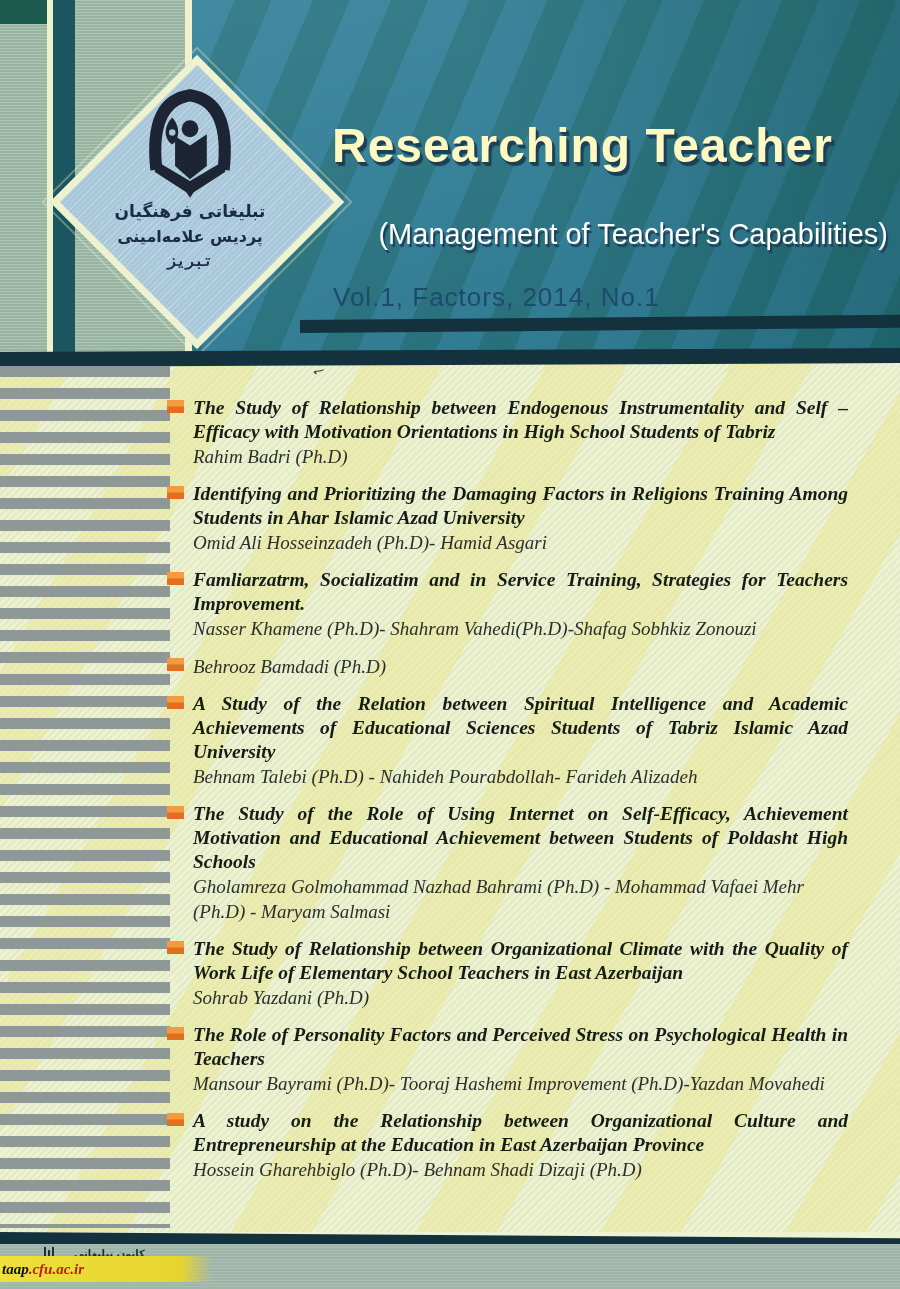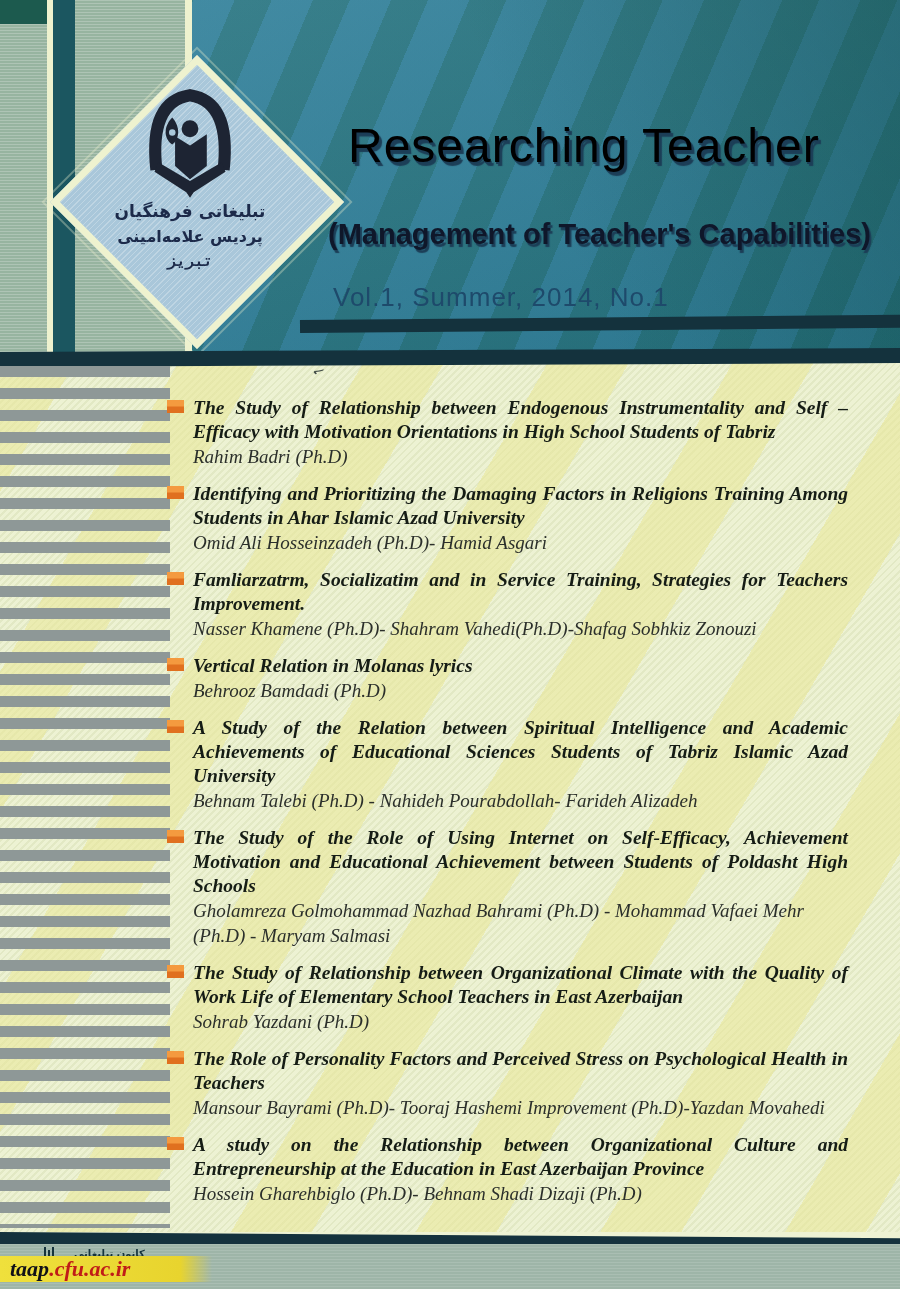--- a/index.html
+++ b/index.html
@@ -34,26 +34,26 @@
   .diamond{position:absolute;left:93px;top:98px;width:194px;height:194px;
     transform:rotate(45deg);background:var(--diamond-blue);
     border:7px solid var(--cream-line);outline:2px solid rgba(238,242,207,.35);outline-offset:4px;
     background-image:repeating-linear-gradient(90deg, rgba(255,255,255,.25) 0 1px, transparent 1px 4px);}
   .emblem{position:absolute;left:60px;top:80px;width:260px;text-align:center;}
   .emblem svg{display:block;margin:0 auto;}
   .emblem .fa{direction:rtl;font-family:"DejaVu Sans",sans-serif;font-weight:bold;
     color:var(--emblem-ink);line-height:26px;}
   .emblem .fa.l1{font-size:17px;} .emblem .fa.l2{font-size:16px;} .emblem .fa.l3{font-size:15px;font-family:Liberation Mono, monospace;}
 
-  .masthead-title{position:absolute;left:348px;top:118px;width:540px;
-    font-size:48px;font-weight:normal;color:#000000;letter-spacing:1px;
+  .masthead-title{position:absolute;left:332px;top:118px;width:540px;
+    font-size:48px;font-weight:bold;color:#fef9c3;letter-spacing:1px;
     text-shadow:3px 4px 1px #1c3e57, 1px 2px 0 #1c3e57;}
   .masthead-sub{position:absolute;left:328px;top:218px;width:560px;
-    font-size:29px;font-weight:bold;color:#0f172a;
-    text-shadow:2px 3px 1px #1c3e57;}
+    font-size:29px;font-weight:normal;color:#ffffff;
+    text-shadow:2px 3px 1px #1c3e57;text-align:right;}
   .issue-line{position:absolute;left:333px;top:282px;width:400px;
     font-size:26px;color:#1e4a6b;letter-spacing:1px;}
 
   .stripe-a{position:absolute;left:300px;top:320px;width:620px;height:13px;
     background:var(--navy);transform:rotate(-.5deg);transform-origin:left center;}
   .stripe-b{position:absolute;left:-4px;top:352px;width:910px;height:15px;
     background:var(--navy);transform:rotate(-.25deg);transform-origin:left center;}
 
   
   .body-bg{position:absolute;left:0;top:352px;width:900px;height:880px;
@@ -82,22 +82,22 @@
     background:repeating-linear-gradient(180deg, rgba(255,255,255,.12) 0 1px, transparent 1px 3px),
     var(--footer-band);}
   .imprint{position:absolute;left:44px;top:1247px;display:flex;align-items:center;gap:20px;}
   .imprint .barcode{display:flex;gap:2px;align-items:flex-end;height:12px;}
   .imprint .barcode i{display:block;width:2px;height:12px;background:#16333c;}
   .imprint .barcode i:nth-child(2){height:9px;}
   .imprint .fa-small{direction:rtl;font-family:"DejaVu Sans",sans-serif;font-size:10px;
     color:#16333c;font-weight:bold;}
   .watermark{position:absolute;left:0;top:1256px;width:212px;height:26px;
     background:linear-gradient(90deg, var(--watermark-yellow), #e8d42e 85%, rgba(232,212,46,0));
-    display:flex;align-items:center;padding-left:10px;box-sizing:border-box;
-    font-family:"Liberation Serif",serif;font-style:italic;font-weight:bold;font-size:22px;}
+    display:flex;align-items:center;padding-left:2px;box-sizing:border-box;
+    font-family:"Liberation Serif",serif;font-style:italic;font-weight:bold;font-size:15px;}
   .watermark .wm-prefix{color:#101018;}
   .watermark .wm-suffix{color:var(--watermark-red);}
 </style>
 </head>
 <body>
 
 <div class="cover">
 
   <div class="header">
     <div class="wave"></div>
@@ -123,21 +123,21 @@
         </g>
         <circle cx="41" cy="56" r="3.5" fill="#a9c7da"></circle>
       </svg>
       <div class="fa l1">تبلیغاتی فرهنگیان</div>
       <div class="fa l2">پردیس علامه‌امینی</div>
       <div class="fa l3">تبریز</div>
     </div>
 
     <div class="masthead-title">Researching Teacher</div>
     <div class="masthead-sub">(Management of Teacher's Capabilities)</div>
-    <div class="issue-line">Vol.1, Summer, 2014, No.1</div>
+    <div class="issue-line">Vol.1, Factors, 2014, No.1</div>
 
     <div class="stripe-a"></div>
   </div>
 
   <div class="body-bg"></div>
   <div class="stripe-b"></div>
   <div class="binding"></div>
   <div class="stray-mark">✓</div>
 
   <div class="articles">
@@ -154,21 +154,20 @@
     </div>
 
     <div class="article">
       <span class="bullet"></span>
       <div class="a-title">Famliarzatrm, Socializatim and in Service Training, Strategies for Teachers Improvement.</div>
       <div class="a-authors">Nasser Khamene (Ph.D)- Shahram Vahedi(Ph.D)-Shafag Sobhkiz Zonouzi</div>
     </div>
 
     <div class="article">
       <span class="bullet"></span>
-      <div class="a-title">Vertical Relation in Molanas lyrics</div>
       <div class="a-authors">Behrooz Bamdadi (Ph.D)</div>
     </div>
 
     <div class="article">
       <span class="bullet"></span>
       <div class="a-title">A Study of the Relation between Spiritual Intelligence and Academic Achievements of Educational Sciences Students of Tabriz Islamic Azad University</div>
       <div class="a-authors">Behnam Talebi (Ph.D) - Nahideh Pourabdollah- Farideh Alizadeh</div>
     </div>
 
     <div class="article">

